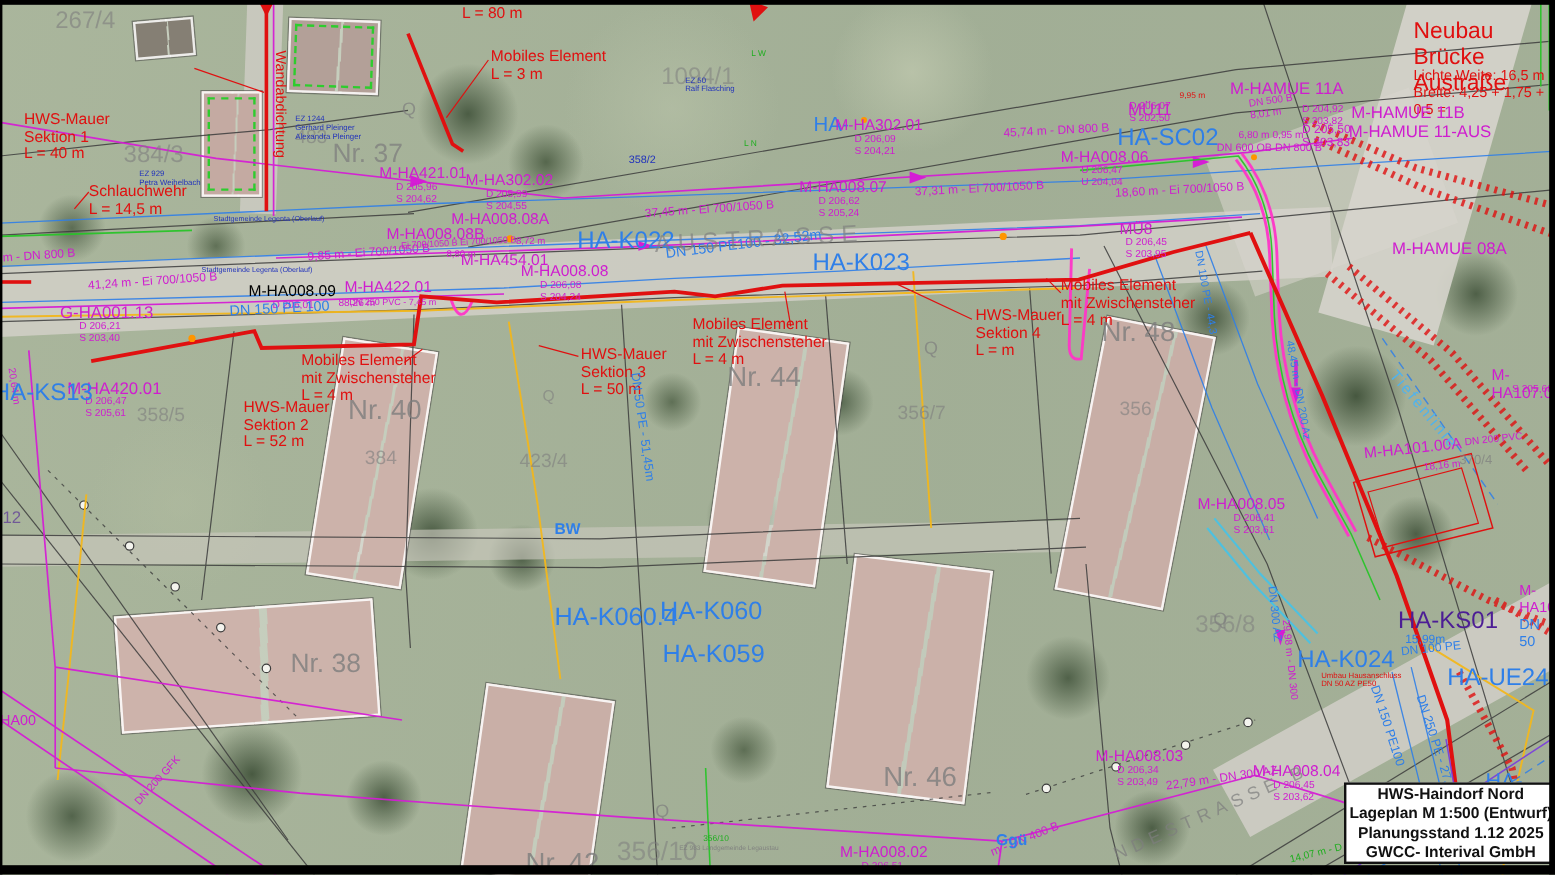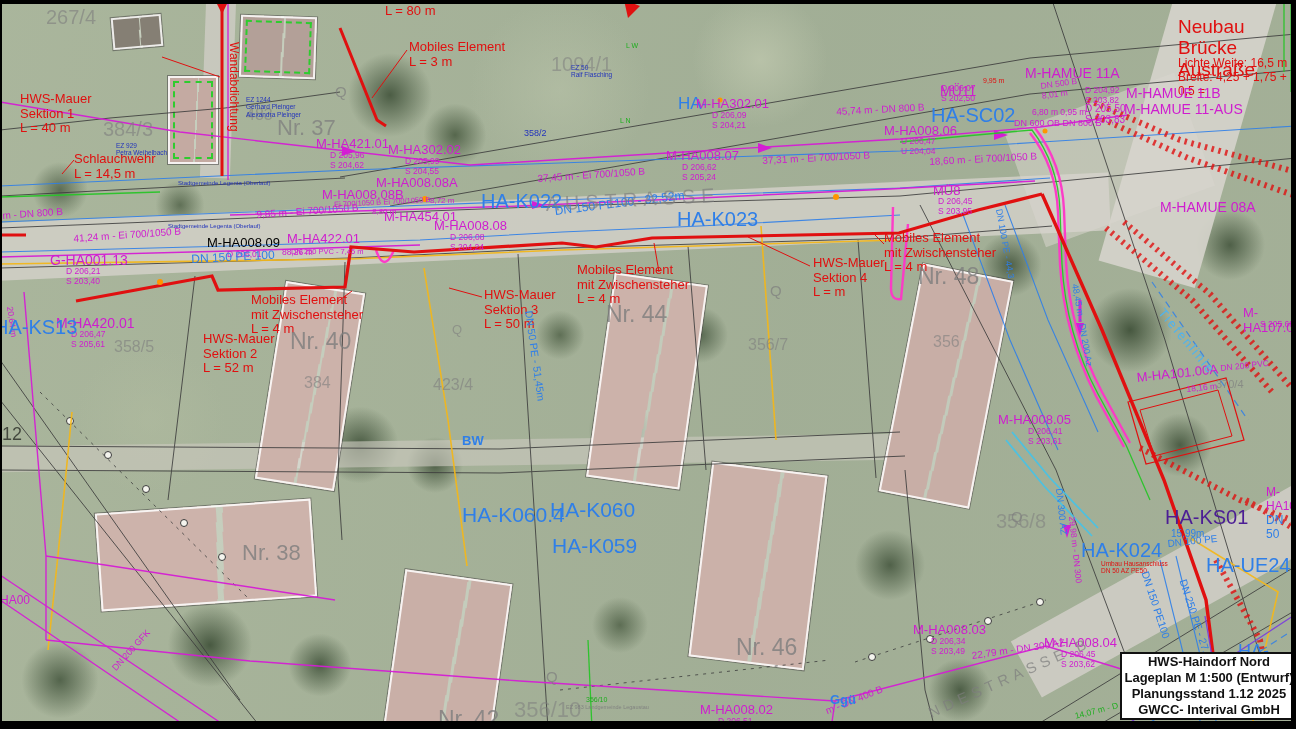--- a/index.html
+++ b/index.html
@@ -377,21 +377,21 @@
       <span class="lbl" style="left: 748px; top: 336px; color: rgb(126, 126, 126); font-size: 16px; opacity: 0.6;">356/7</span>
       <span class="lbl" style="left: 933px; top: 333px; color: rgb(126, 126, 126); font-size: 16px; opacity: 0.6;">356</span>
       <span class="lbl" style="left: 996px; top: 510px; color: rgb(126, 126, 126); font-size: 20px; opacity: 0.55;">356/8</span>
       <span class="lbl" style="left: 514px; top: 698px; color: rgb(126, 126, 126); font-size: 22px; opacity: 0.55;">356/10</span>
       <span class="lbl" style="left: 242px; top: 541px; color: rgb(126, 126, 126); font-size: 22px; opacity: 0.8;">Nr. 38</span>
       <span class="lbl" style="left: 290px; top: 328px; color: rgb(126, 126, 126); font-size: 23px; opacity: 0.8;">Nr. 40</span>
       <span class="lbl" style="left: 438px; top: 706px; color: rgb(126, 126, 126); font-size: 23px; opacity: 0.8;">Nr. 42</span>
       <span class="lbl" style="left: 606px; top: 301px; color: rgb(126, 126, 126); font-size: 23px; opacity: 0.8;">Nr. 44</span>
       <span class="lbl" style="left: 736px; top: 634px; color: rgb(126, 126, 126); font-size: 23px; opacity: 0.8;">Nr. 46</span>
       <span class="lbl" style="left: 918px; top: 263px; color: rgb(126, 126, 126); font-size: 23px; opacity: 0.8;">Nr. 48</span>
-      <span class="lbl" style="left: 2px; top: 424px; color: #000000; font-size: 18px; opacity: 0.6;">12</span>
+      <span class="lbl" style="left: 2px; top: 424px; color: #4c1d95; font-size: 14px; opacity: 0.6;">12</span>
       <span class="lbl" style="left: 1216px; top: 378px; color: rgb(126, 126, 126); font-size: 11px; opacity: 0.7;">370/4</span>
       <span class="lbl" style="left: 545px; top: 193px; color: rgb(126, 126, 126); font-size: 20px; transform: rotate(-3deg); letter-spacing: 6px; opacity: 0.65;">AUSTRASSE</span>
       <span class="lbl" style="left: 926px; top: 706px; color: rgb(126, 126, 126); font-size: 15px; transform: rotate(-24deg); letter-spacing: 5px; opacity: 0.7;">NDESTRASSE B</span>
       <span class="lbl" style="left: 335px; top: 84px; color: rgb(126, 126, 126); font-size: 15px; opacity: 0.7;">Q</span>
       <span class="lbl" style="left: 770px; top: 283px; color: rgb(126, 126, 126); font-size: 15px; opacity: 0.7;">Q</span>
       <span class="lbl" style="left: 1011px; top: 509px; color: rgb(126, 126, 126); font-size: 15px; opacity: 0.7;">Q</span>
       <span class="lbl" style="left: 546px; top: 669px; color: rgb(126, 126, 126); font-size: 15px; opacity: 0.7;">Q</span>
       <span class="lbl" style="left: 452px; top: 323px; color: rgb(126, 126, 126); font-size: 13px; opacity: 0.6;">Q</span>
       <span class="lbl" style="left: 246px; top: 96px; color: rgb(34, 51, 187); font-size: 6.5px;">EZ 1244
 Gerhard Pleinger

